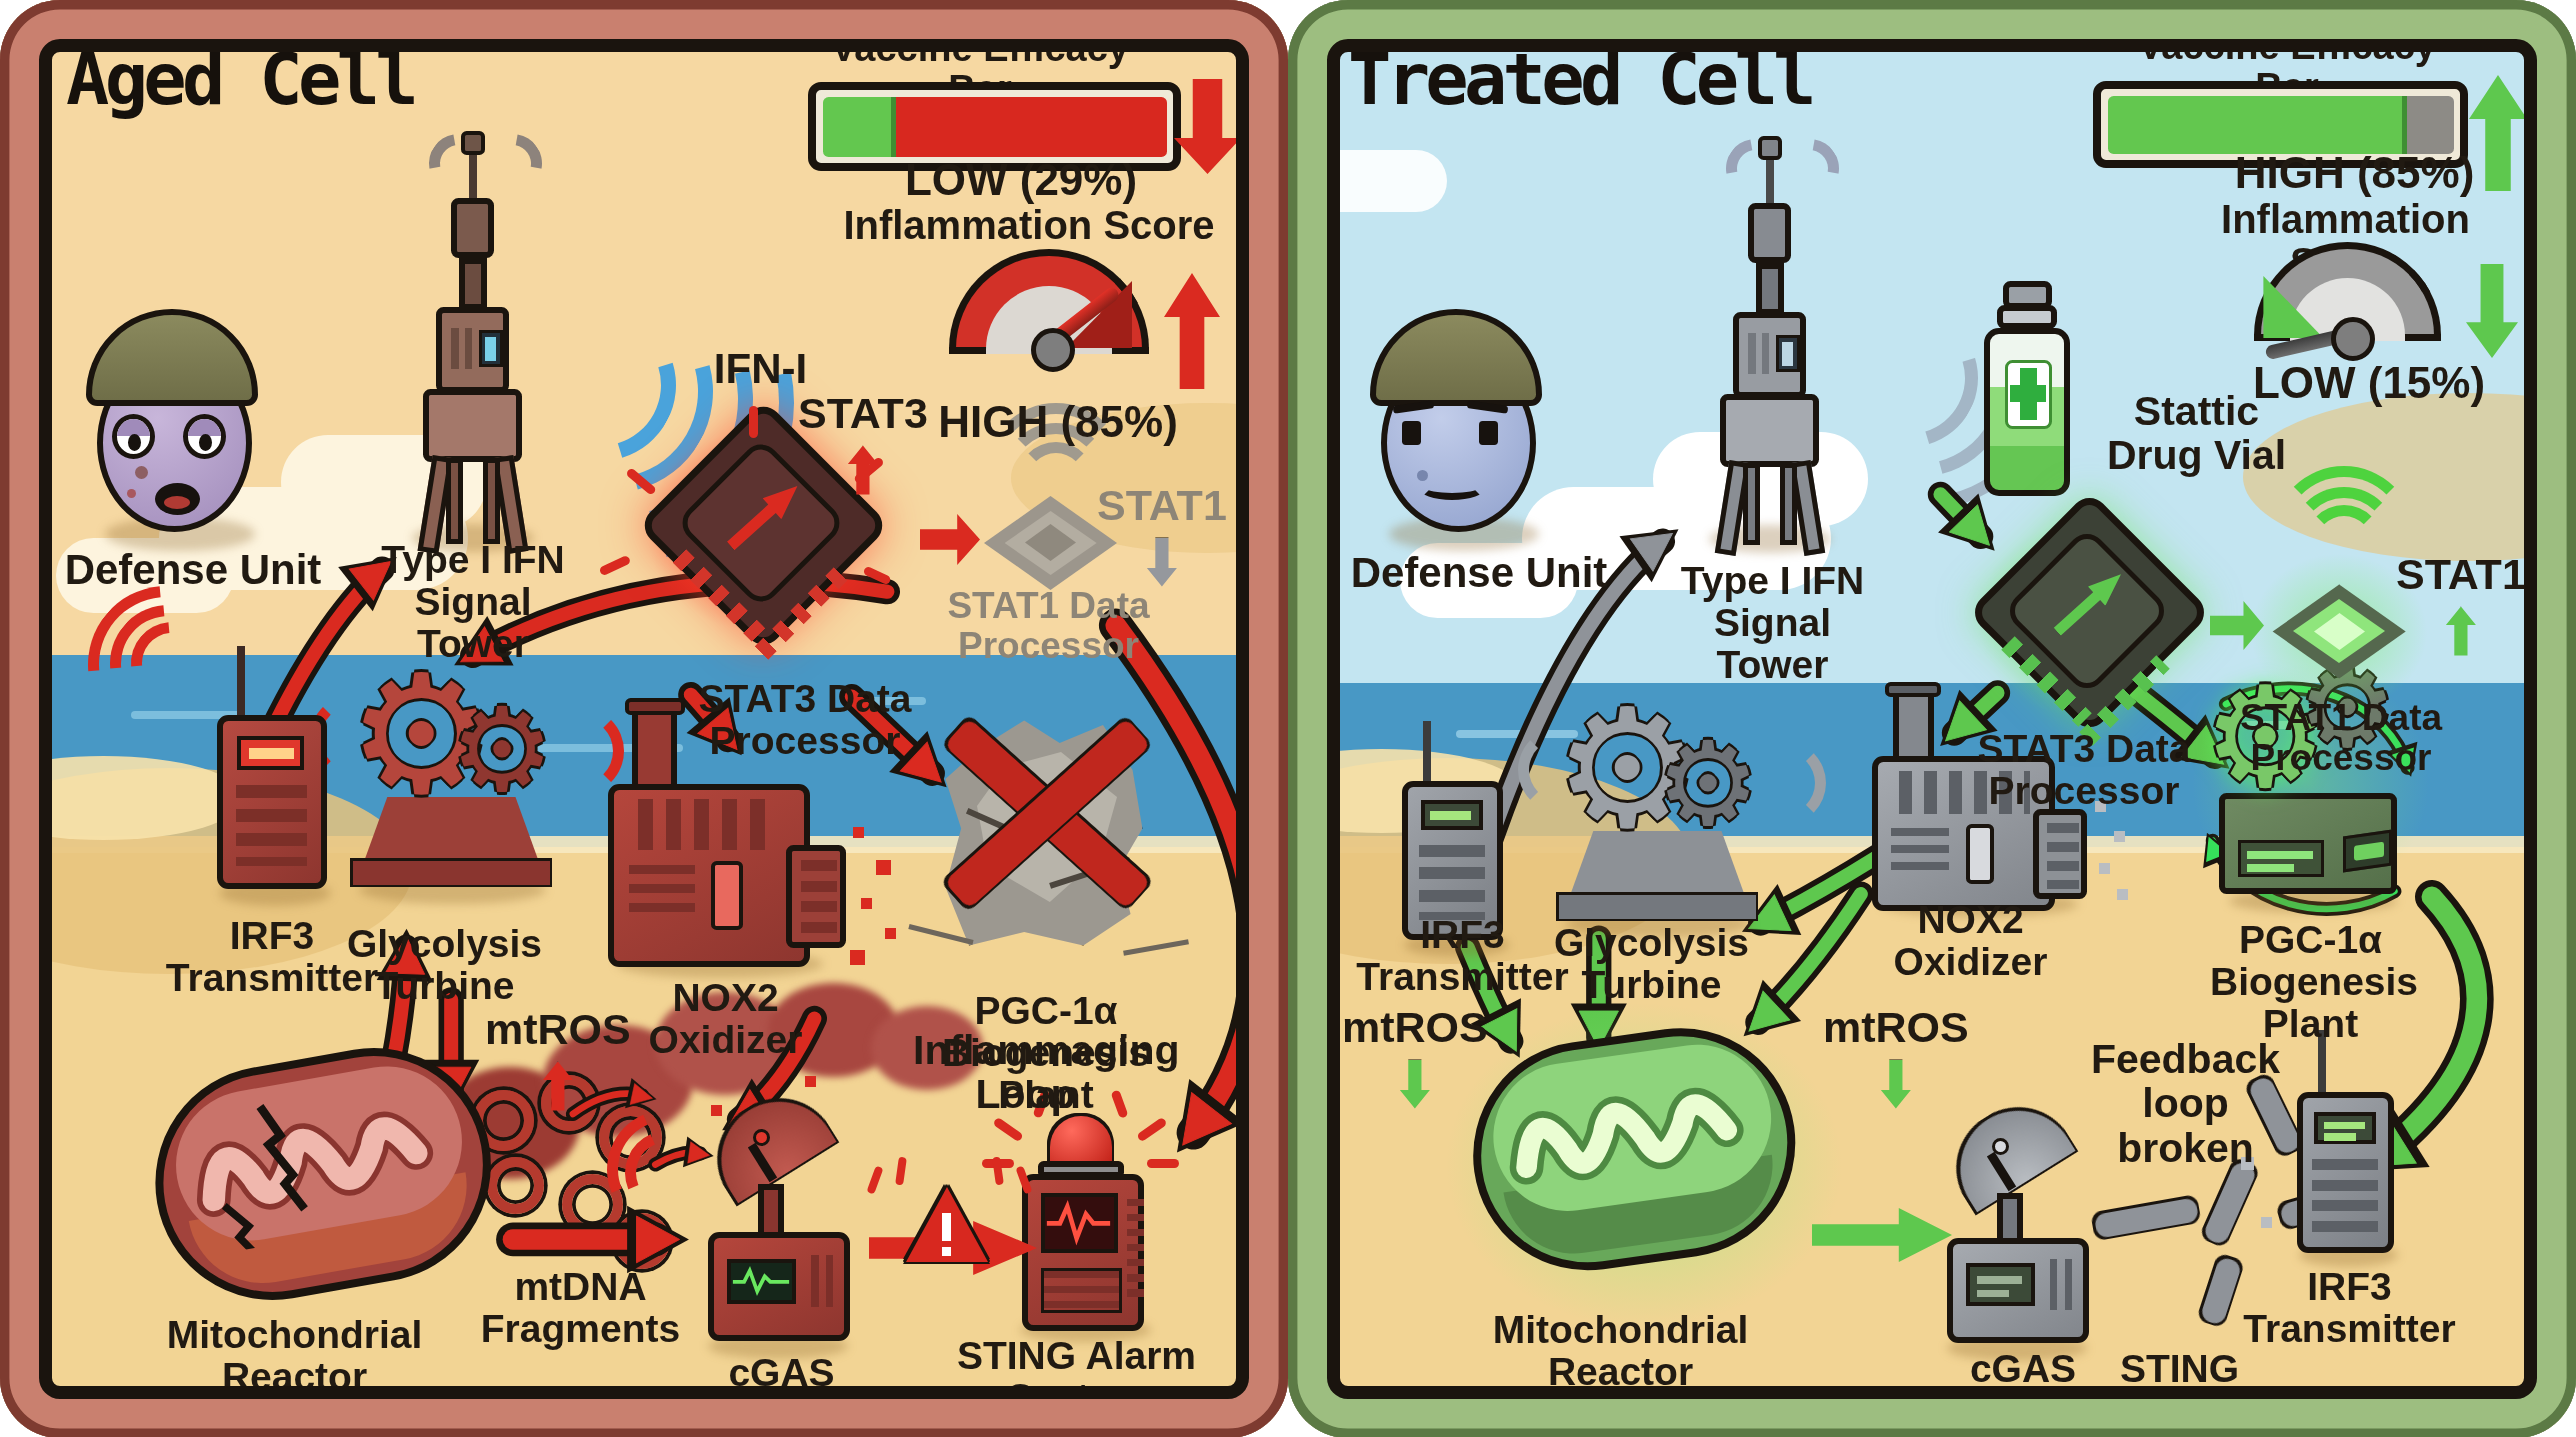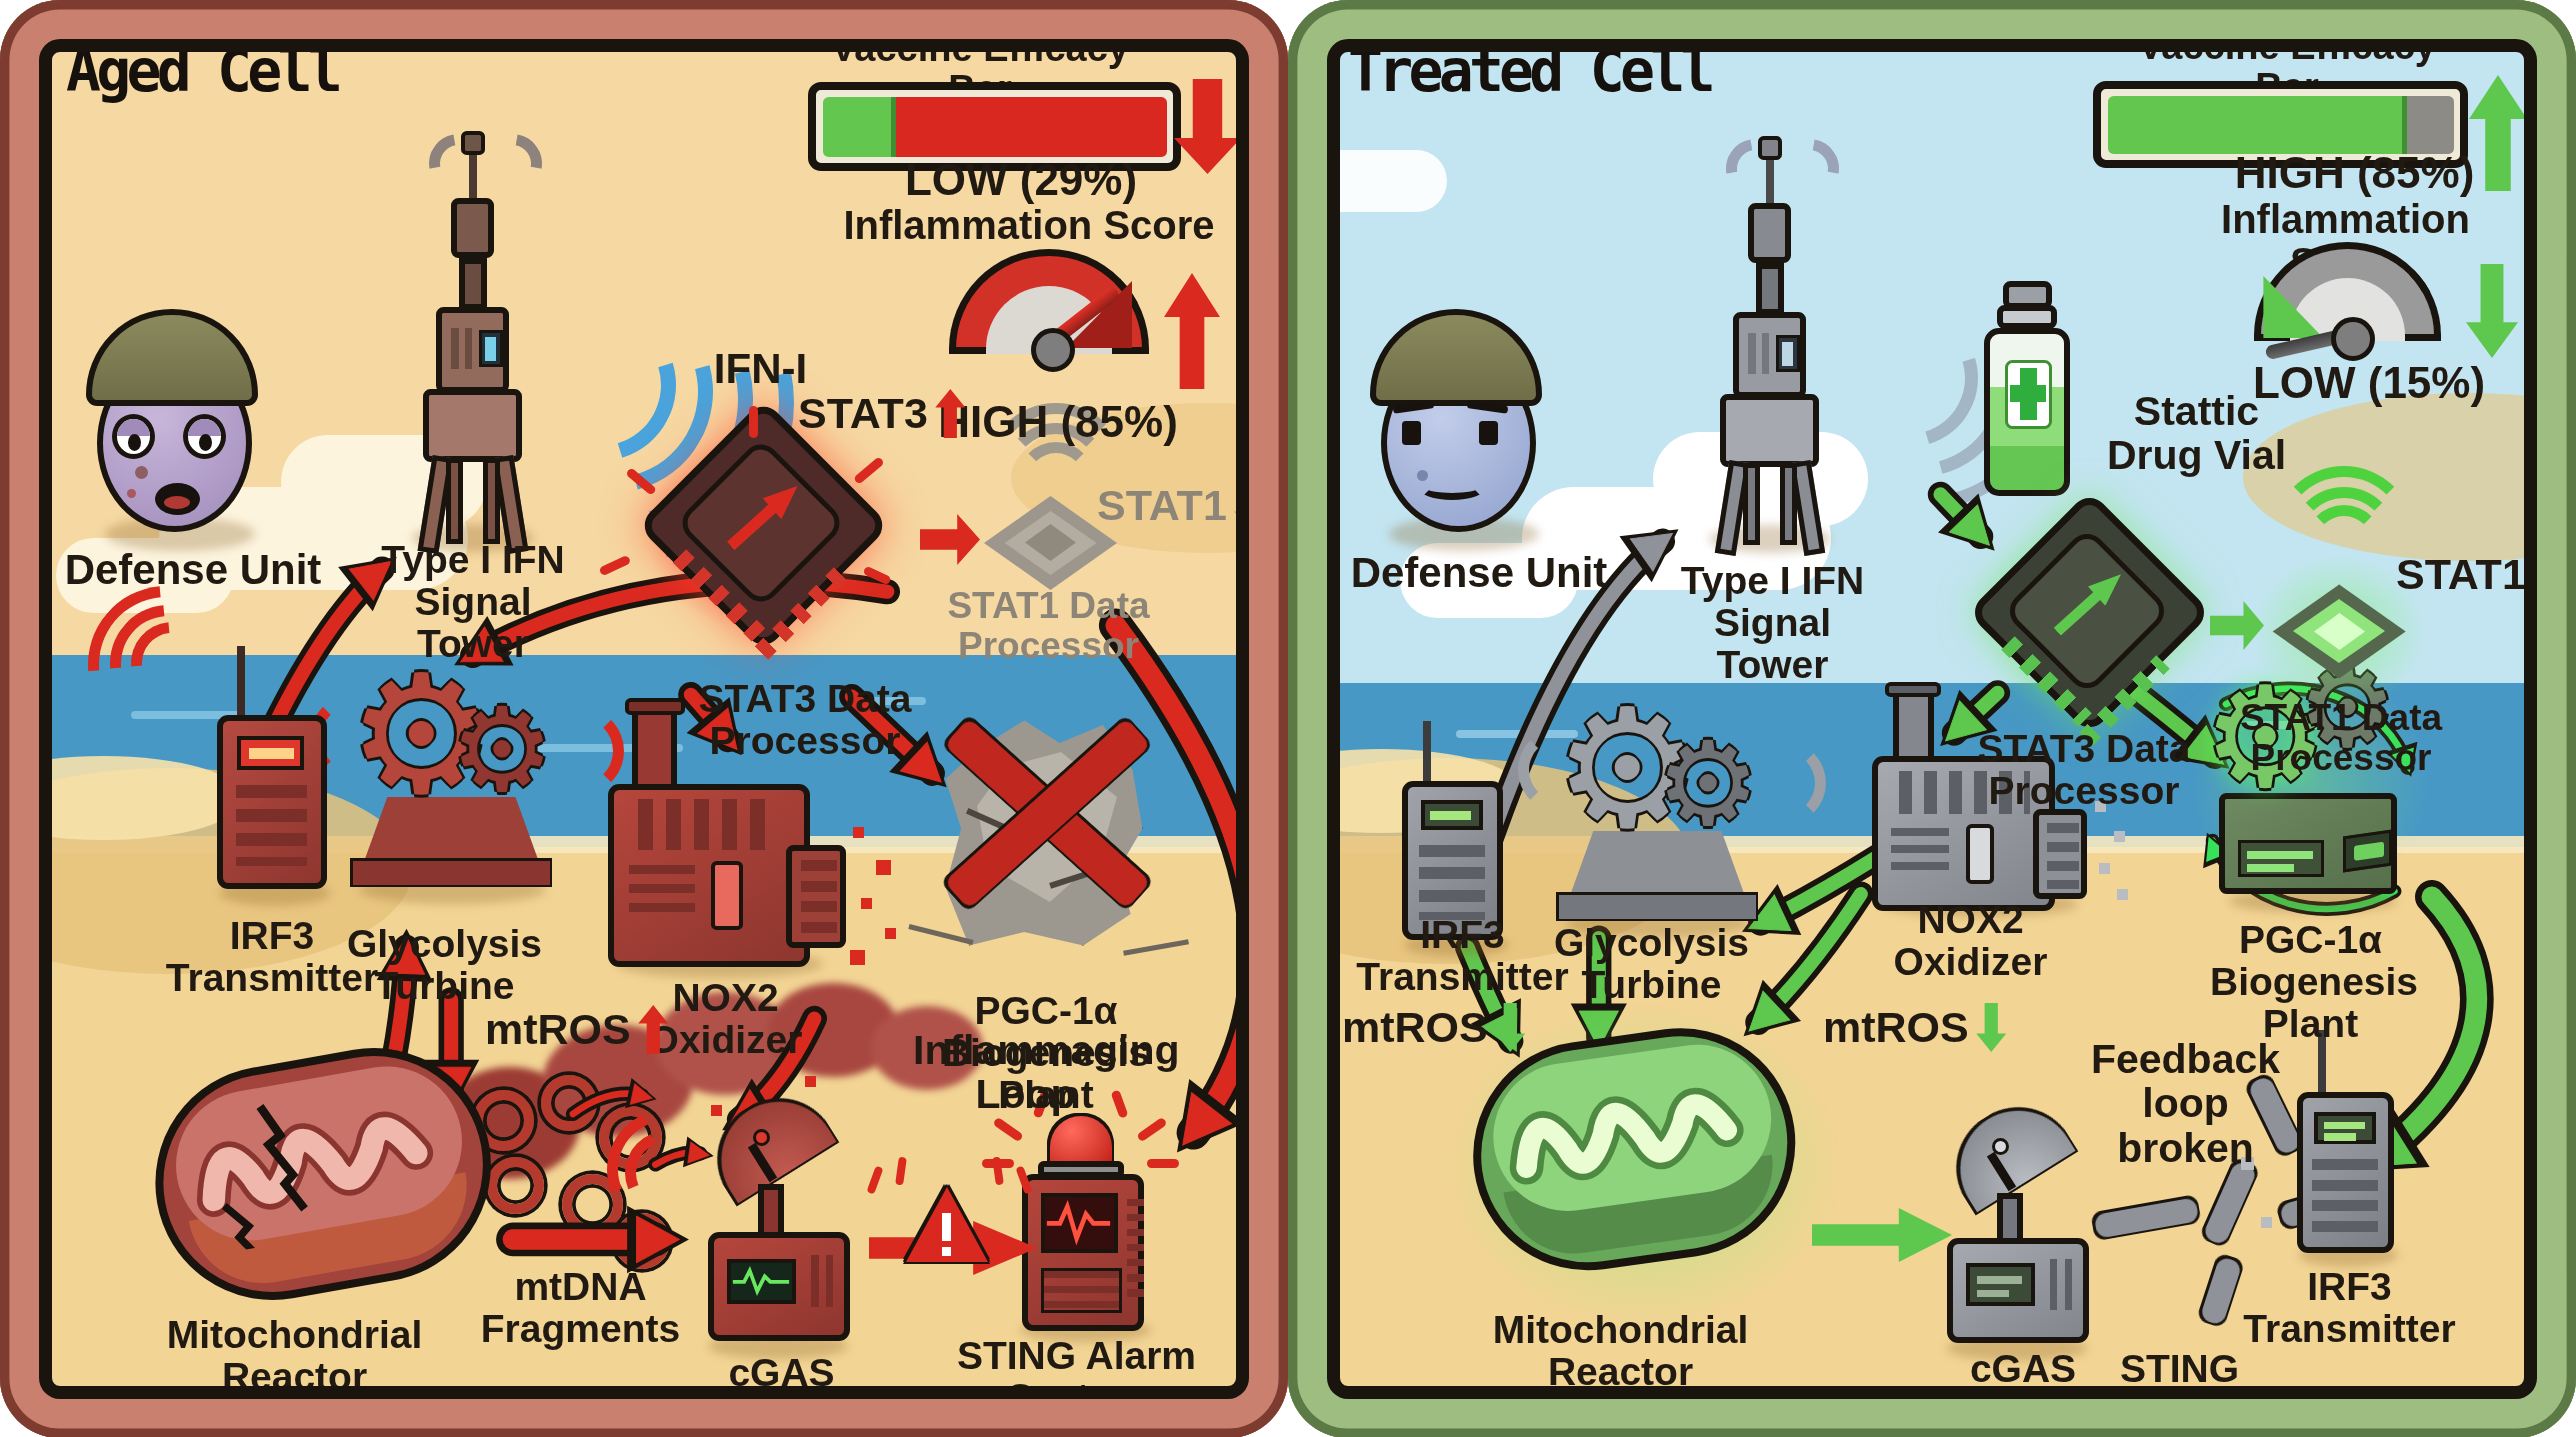--- a/index.html
+++ b/index.html
@@ -22,28 +22,28 @@
   .shore{position:absolute;left:0;right:0;height:17px;background:#f7e9c0;opacity:.9;}
   .streak{position:absolute;height:8.4px;border-radius:5.6px;background:#8ecbe4;opacity:.75;}
   .cloud{position:absolute;background:#fdf4de;border-radius:56px;}
   .cloud.w{background:#ffffff;}
   .dune{position:absolute;background:#e8c37c;border-radius:50%;opacity:.85;}
   .dune.hi{background:#f7e2ab;opacity:.9;}
   .shadow{position:absolute;background:rgba(140,100,40,.30);border-radius:50%;filter:blur(4.7px);}
 
   
   .title{position:absolute;font-family:"DejaVu Sans Mono",monospace;font-weight:800;
-         font-size:58px;letter-spacing:-4.7px;color:#16110c;z-index:30;}
+         font-size:72px;letter-spacing:-4.7px;color:#16110c;z-index:30;}
   .lbl{position:absolute;font-weight:700;font-size:39px;line-height:1.08;color:#211a12;
        text-align:center;z-index:31;}
   .lbl.left{text-align:center;}
   .lbl.grayt{color:var(--label_gray);}
   .val{position:absolute;font-weight:700;font-size:44px;color:#211a12;text-align:center;z-index:31;}
   .trend{position:absolute;display:flex;align-items:center;gap:7.5px;font-weight:700;font-size:43px;
-         color:#211a12;z-index:32;}
+         color:#211a12;z-index:32;flex-direction:column;}
   .trend.grayt{color:var(--label_gray);}
 
   
   .ol{filter:drop-shadow(2.8px 0 0 var(--outline)) drop-shadow(-2.8px 0 0 var(--outline))
              drop-shadow(0 2.8px 0 var(--outline)) drop-shadow(0 -2.8px 0 var(--outline));}
   .bar-up{clip-path:polygon(50% 0,100% 38%,72% 38%,72% 100%,28% 100%,28% 38%,0 38%);}
   .bar-down{clip-path:polygon(50% 100%,100% 62%,72% 62%,72% 0,28% 0,28% 62%,0 62%);}
   .bar-right{clip-path:polygon(0 30%,62% 30%,62% 0,100% 50%,62% 100%,62% 70%,0 70%);}
   .fill-red{background:var(--accent_red);}
   .fill-green{background:var(--accent_green);}

